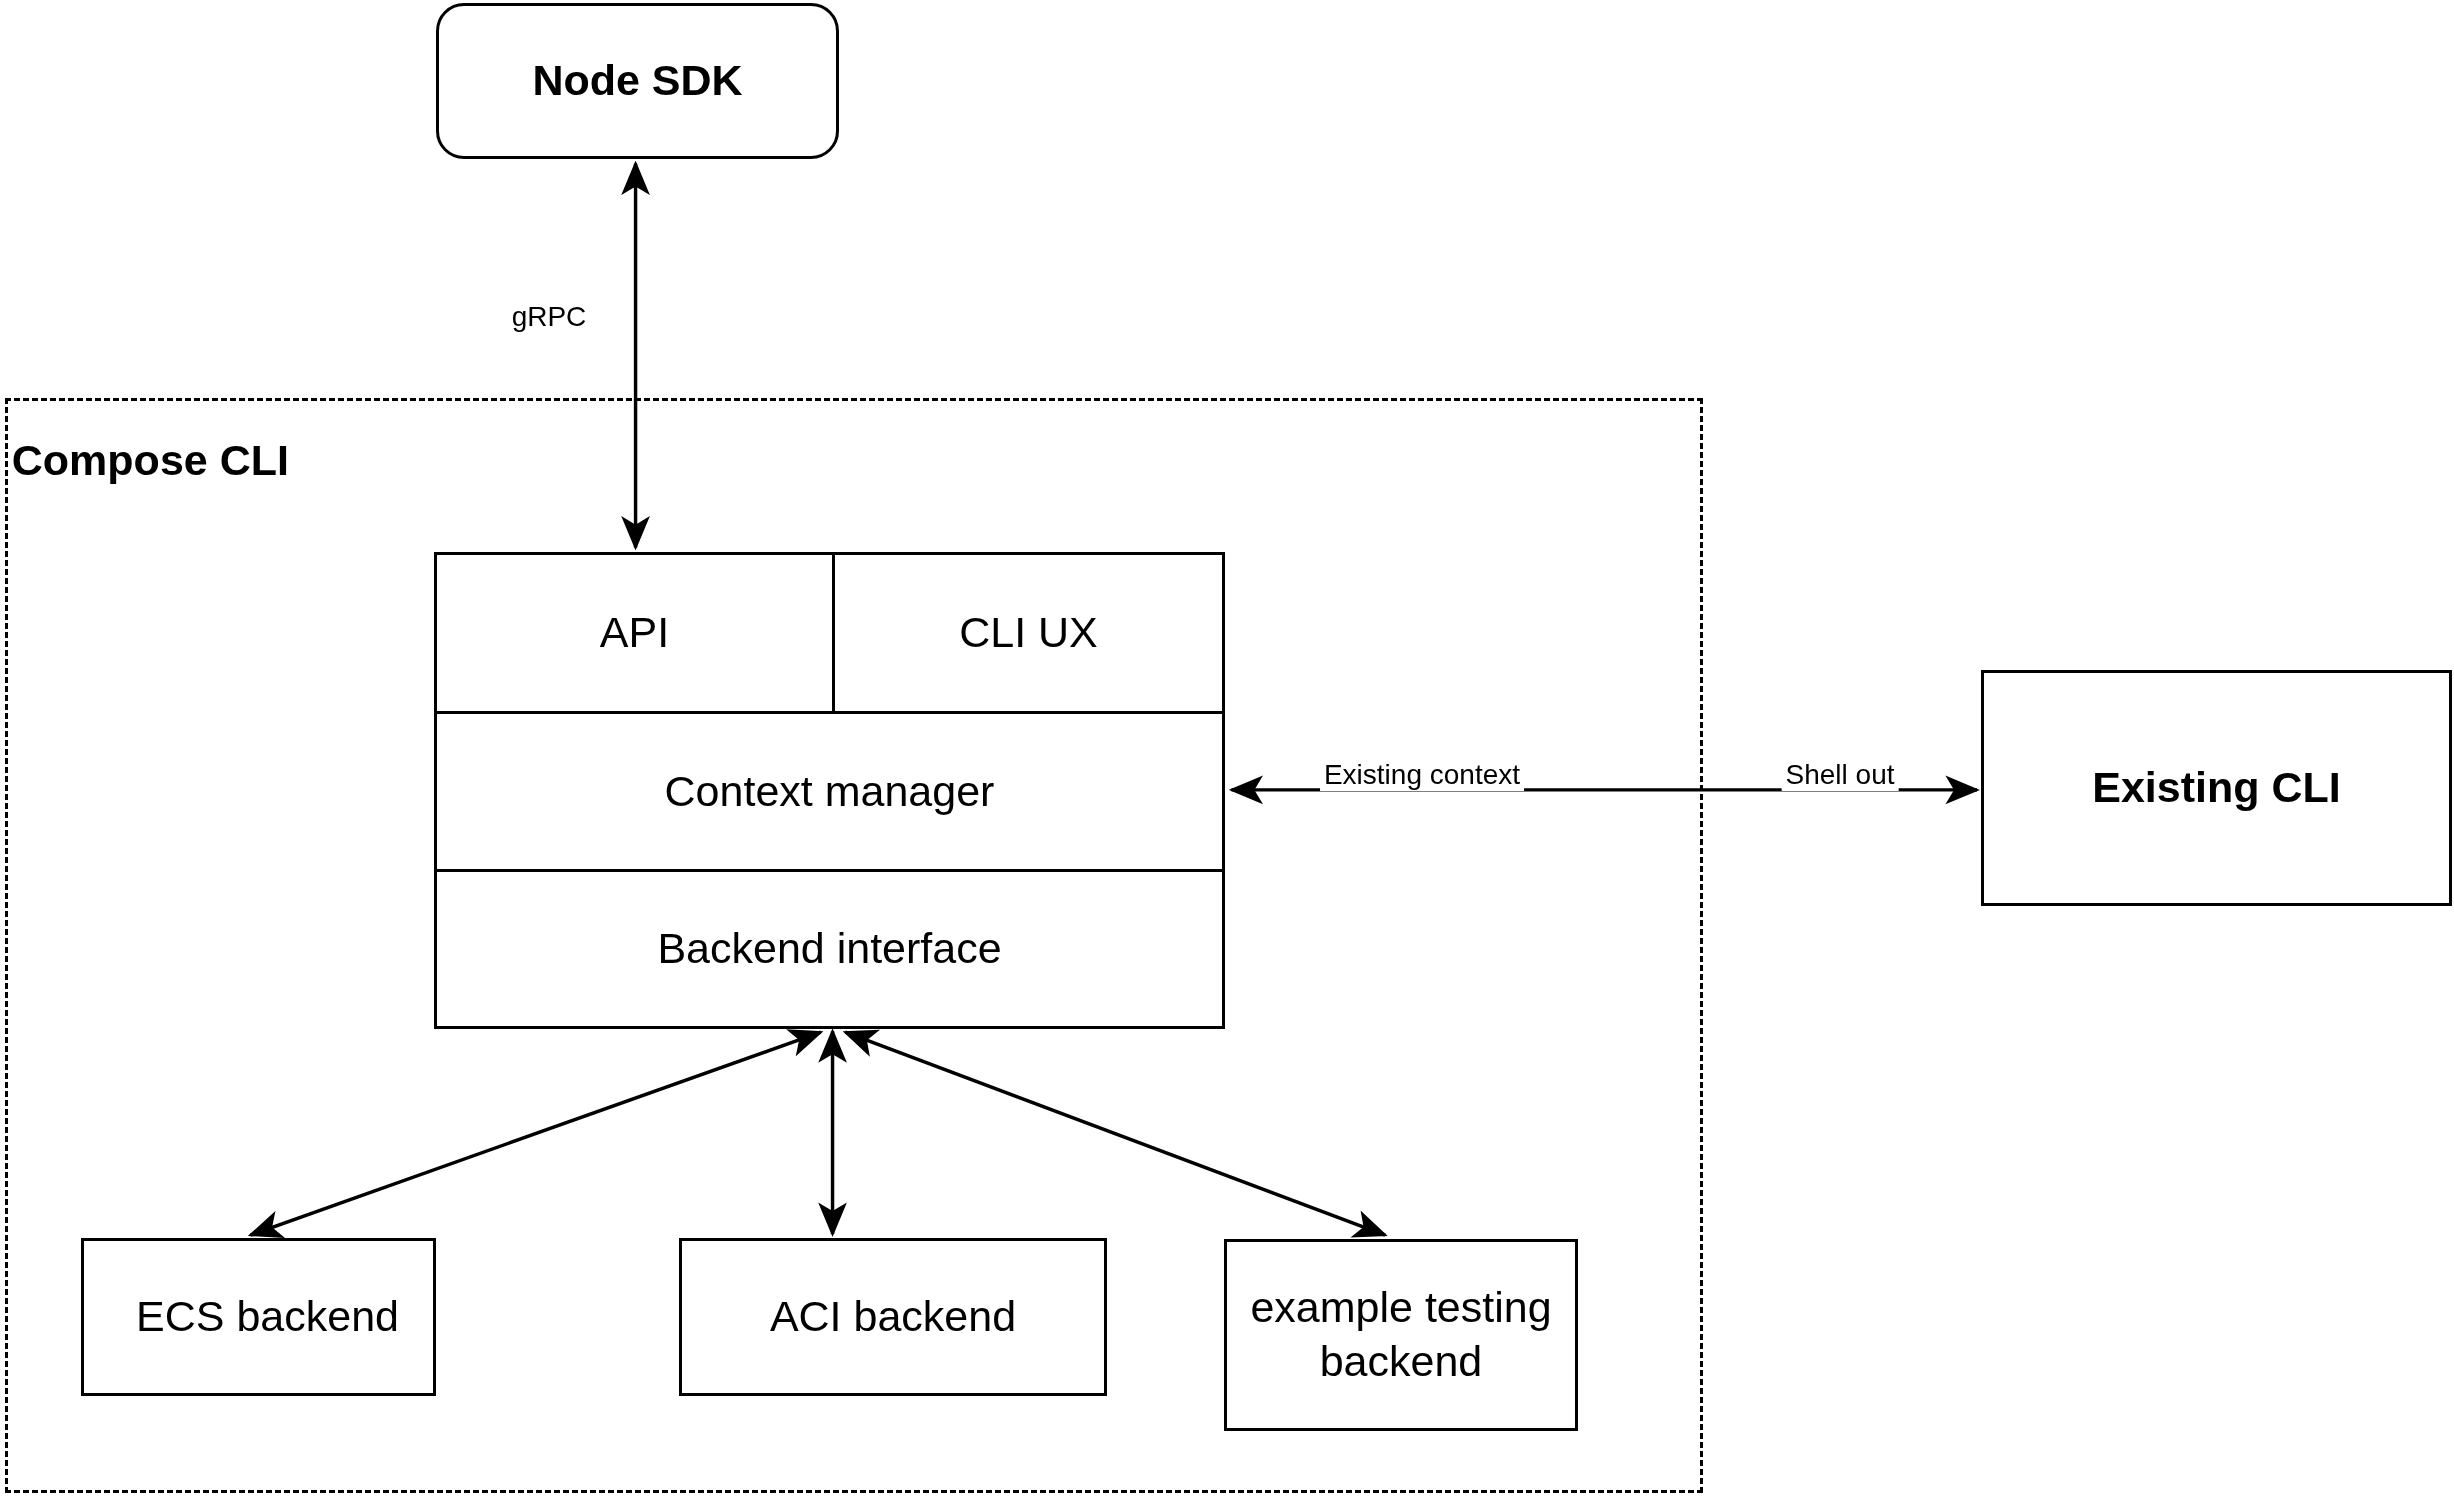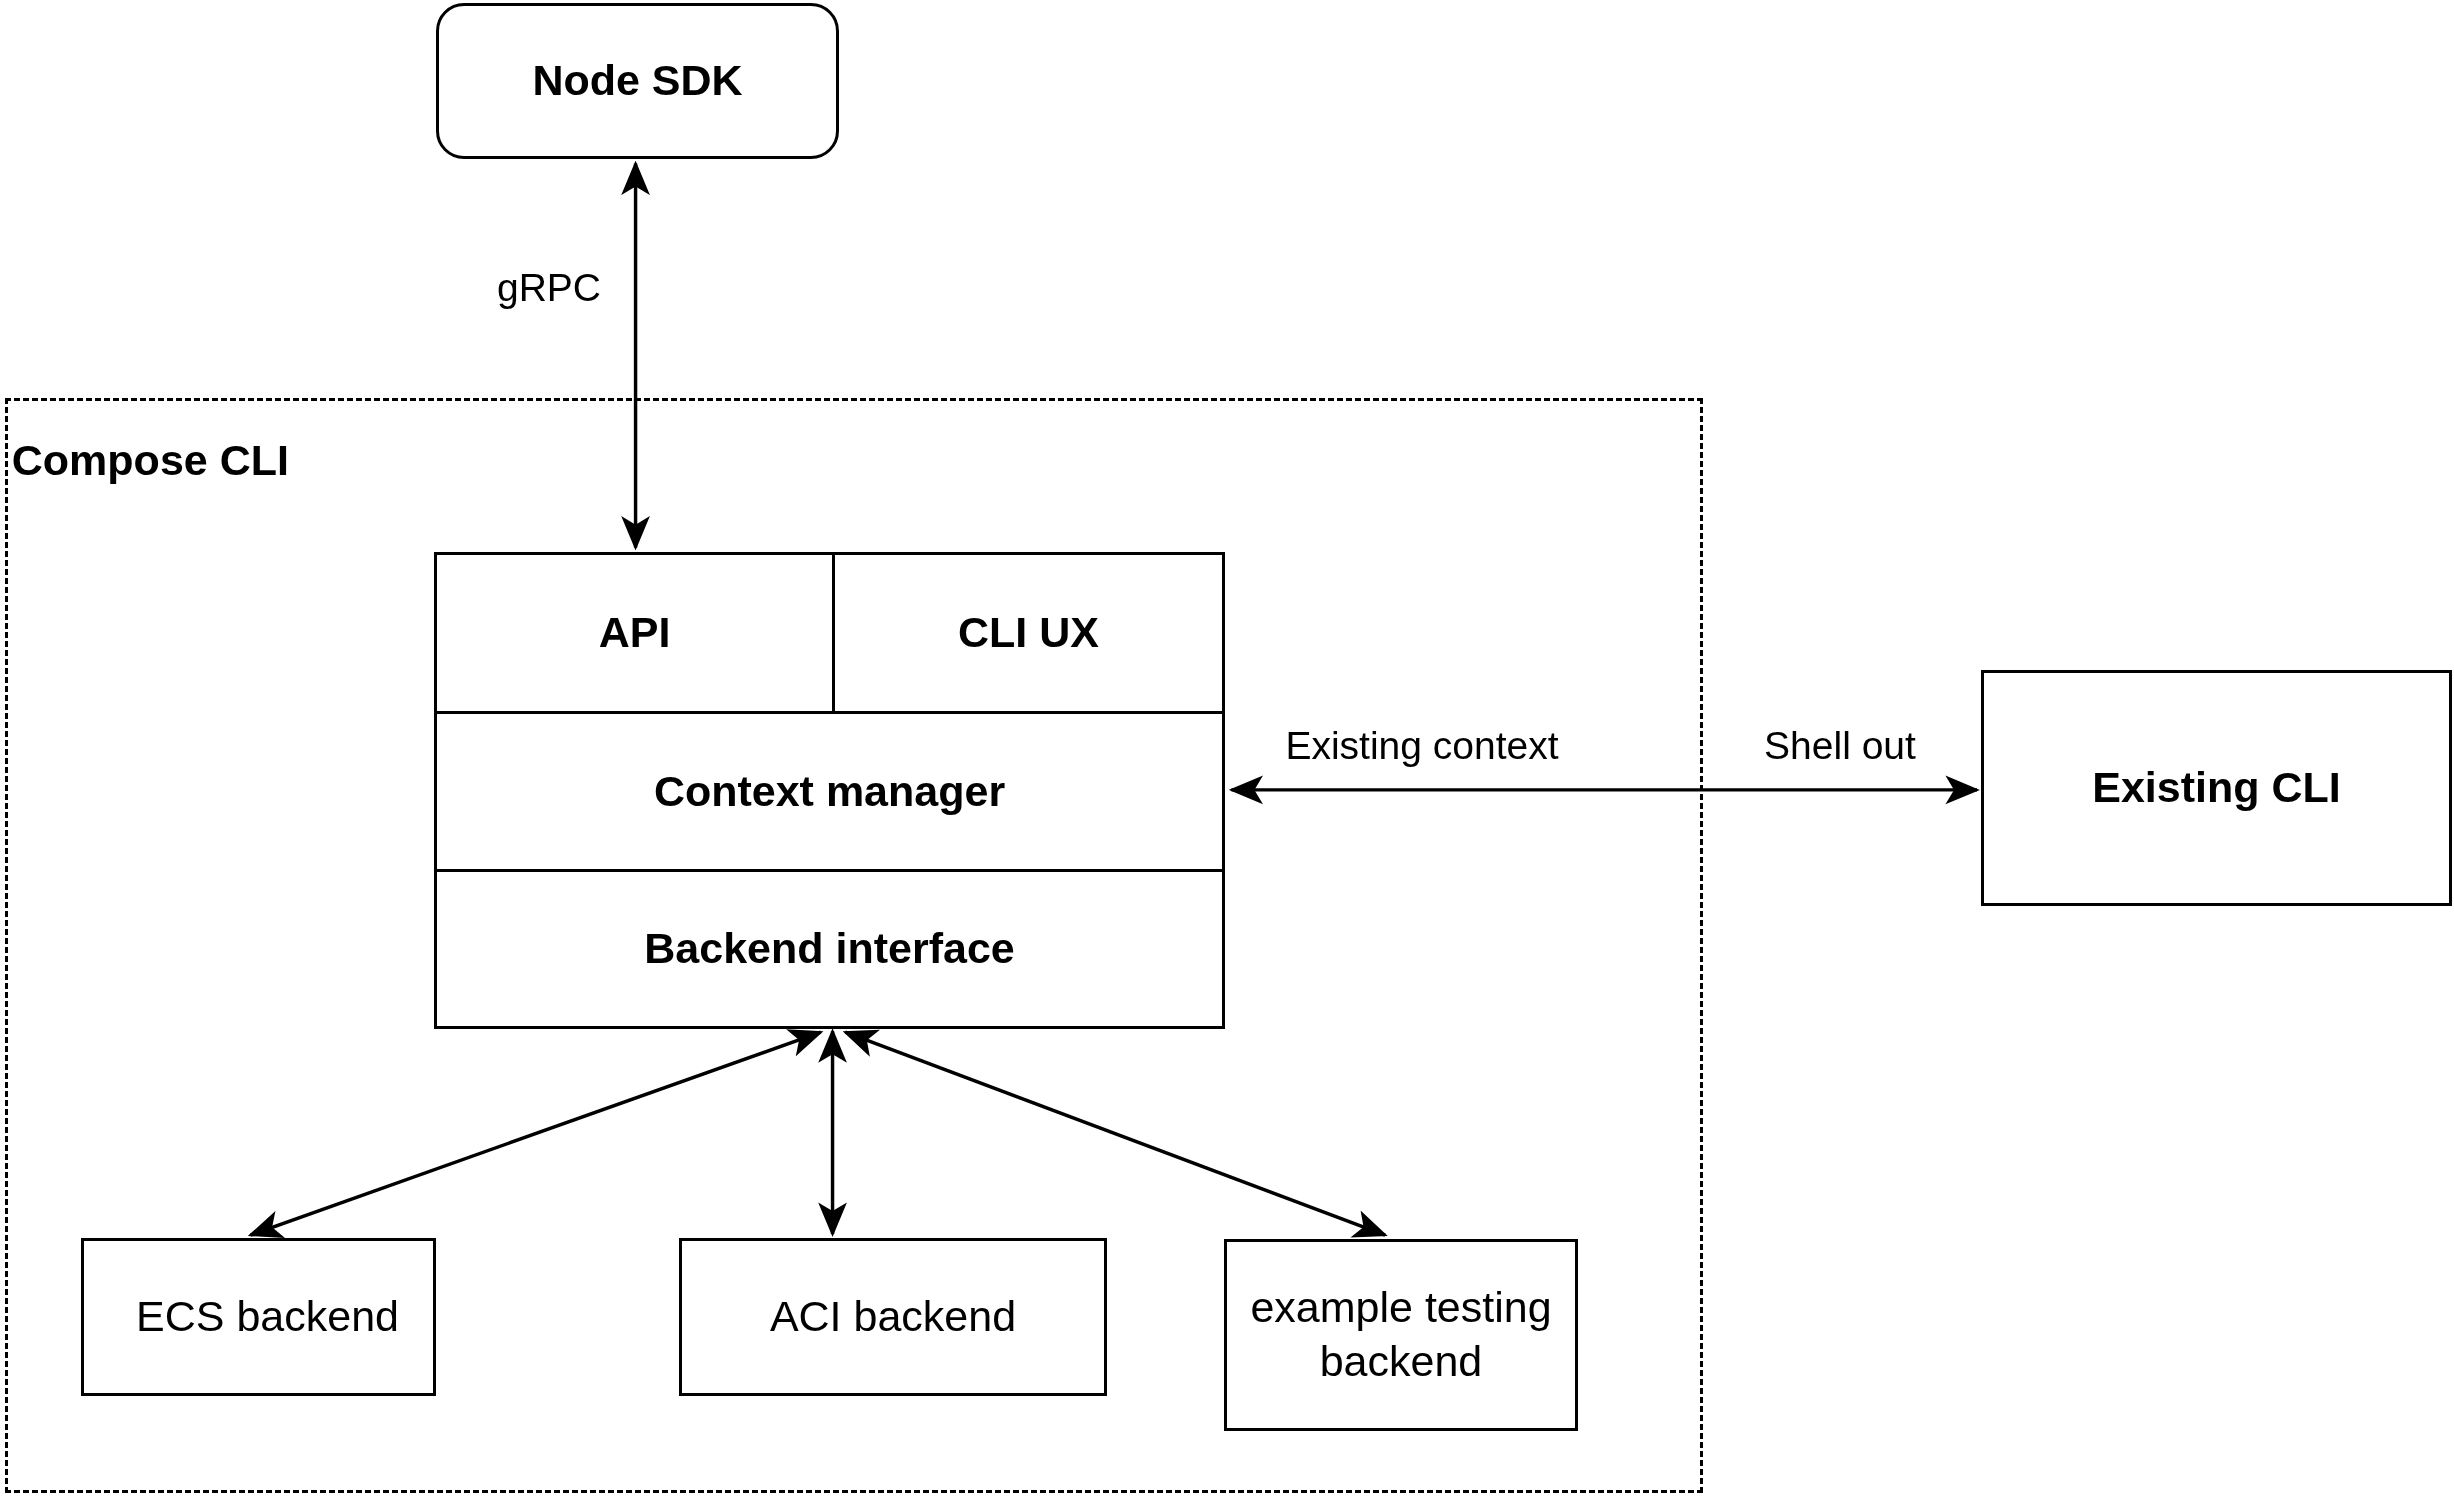--- a/index.html
+++ b/index.html
@@ -51,21 +51,20 @@
   .central {
     flex-direction: column;
     align-items: stretch;
     justify-content: flex-start;
     padding: 0;
   }
   .central .row {
     display: flex;
     align-items: stretch;
     box-sizing: border-box;
-    font-weight: bold;
   }
   .central .row-divided { height: 156px; }
   .central .row-context {
     height: 158px;
     border-top: 3.9px solid #000000;
     align-items: center;
     justify-content: center;
   }
   .central .row-backend {
     flex: 1;
@@ -79,25 +78,26 @@
     justify-content: center;
     box-sizing: border-box;
   }
   .central .cell-api {
     width: 398px;
     border-right: 3.9px solid #000000;
   }
   .central .cell-cliux { flex: 1; }
   .edge-label {
     position: absolute;
-    font-size: 39px;
+    font-size: 28px;
     white-space: nowrap;
     transform: translate(-50%, -50%);
     background: #ffffff;
     padding: 0 3.9px;
+    margin-top: 29px;
   }
   .backend-box { padding: 0 9.9px; }
 </style>
 </head>
 <body>
 
 <div class="canvas">
 
   <svg class="connector-layer" width="2455" height="1501" viewBox="0 0 2492 1524" xmlns="http://www.w3.org/2000/svg">
     <defs>

